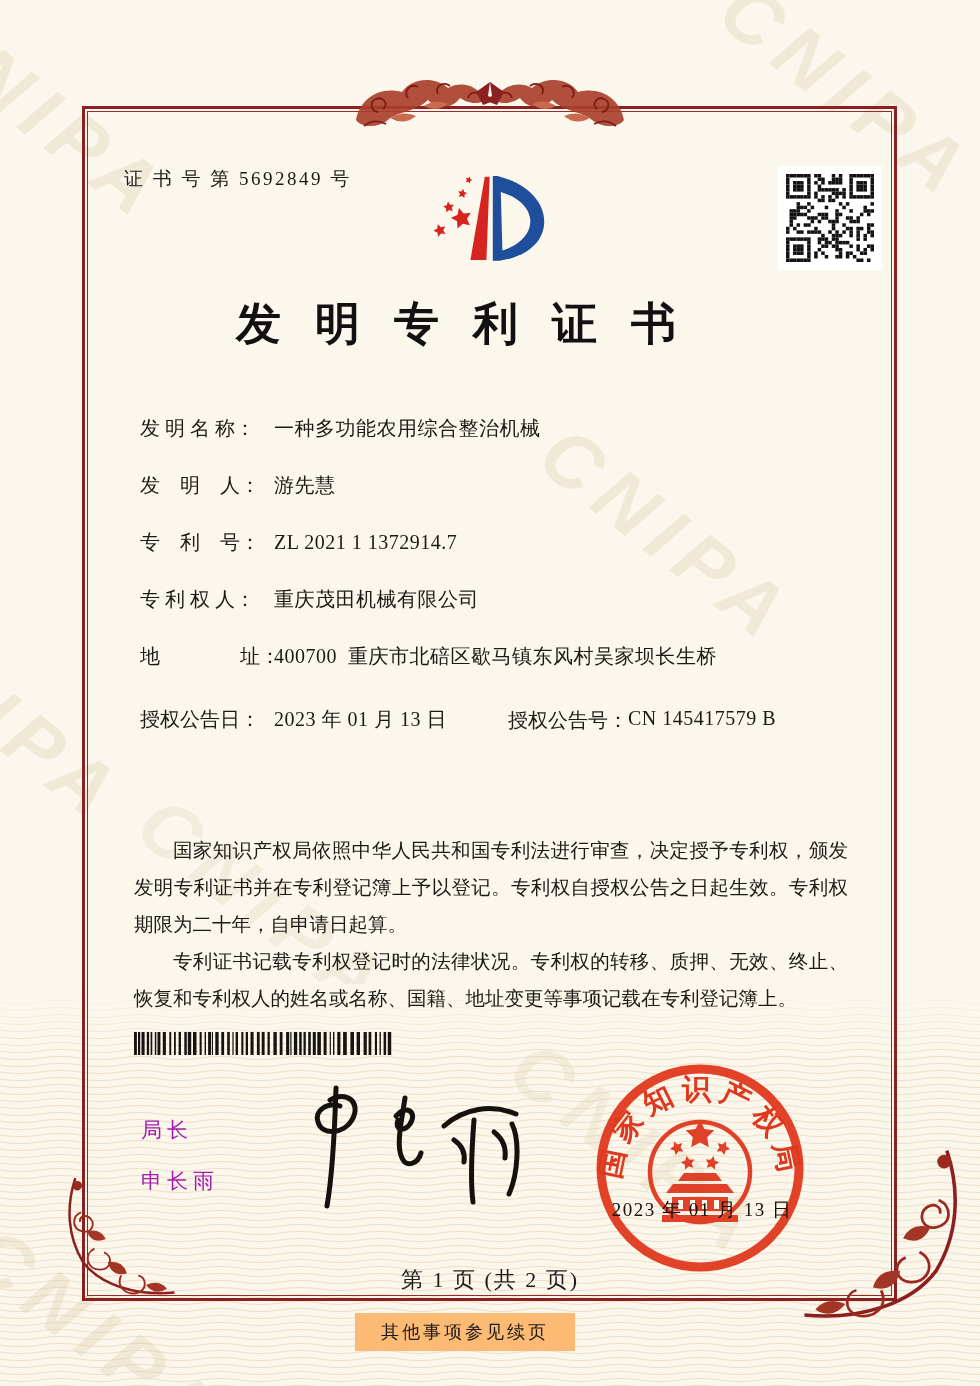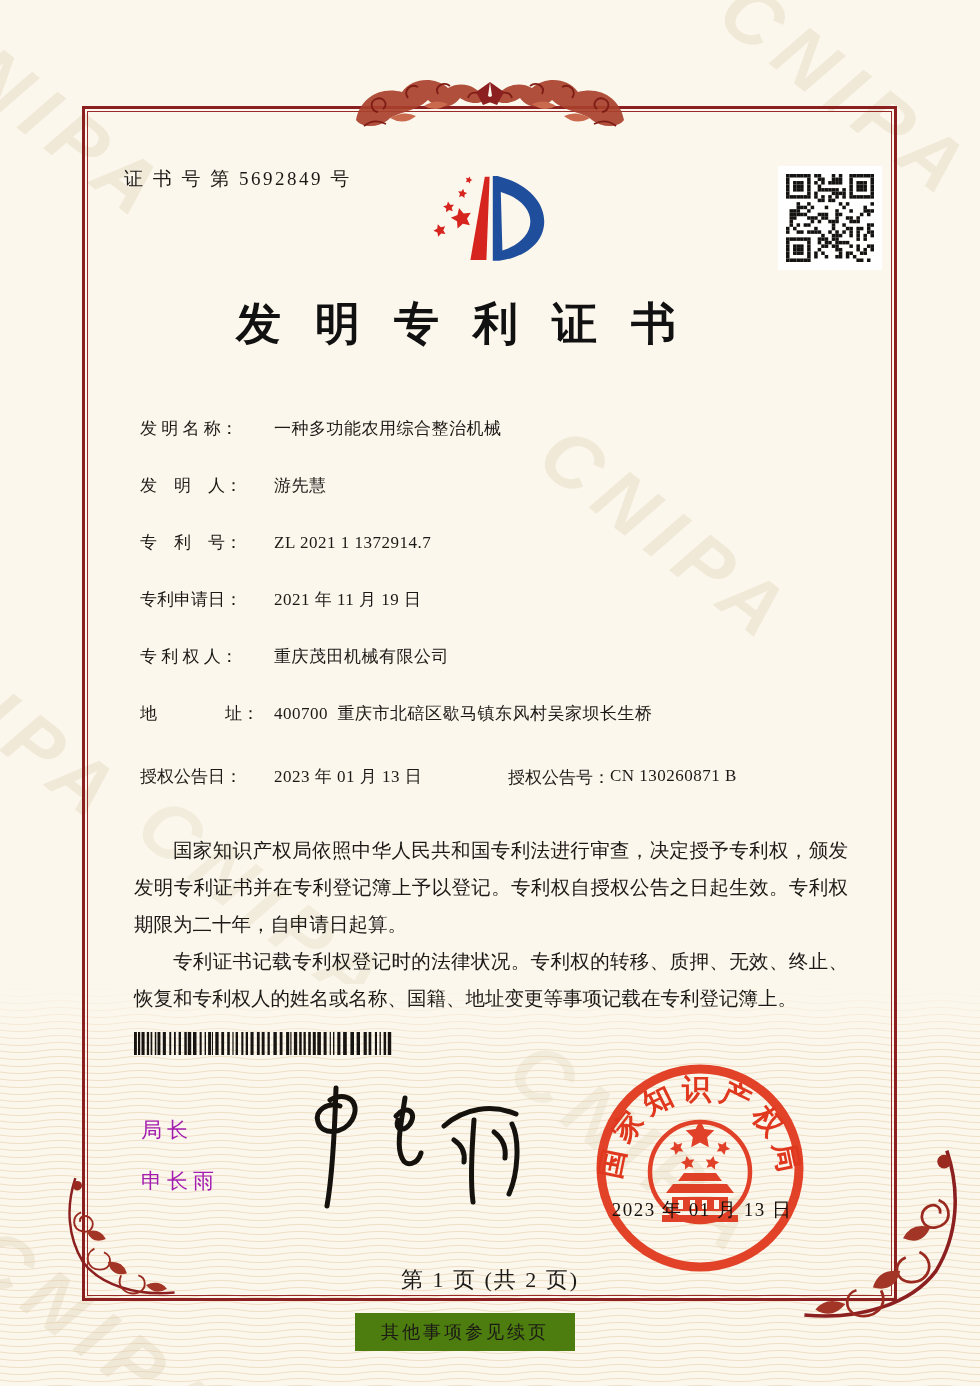--- a/index.html
+++ b/index.html
@@ -14,21 +14,21 @@
   .frame::after{content:"";position:absolute;inset:2px;border:1px solid #9a2a2a;}
   
   .orn{position:absolute;}
   
   .certno{position:absolute;left:124px;top:166px;font-size:19px;letter-spacing:2.5px;}
   .logo{position:absolute;left:416px;top:156px;}
   .qrbox{position:absolute;left:778px;top:166px;width:88px;height:88px;background:#ffffff;padding:8px;}
   .title{position:absolute;left:0;right:0;top:294px;text-align:center;font-size:45px;font-weight:bold;
          letter-spacing:34px;transform:translateX(-17px);color:#111;}
   
-  .fields{position:absolute;left:140px;top:400px;width:724px;font-size:17px;}
+  .fields{position:absolute;left:140px;top:400px;width:724px;font-size:20px;}
   .frow{height:57px;display:flex;align-items:center;}
   .flabel{display:inline-block;width:134px;white-space:pre;flex:none;}
   .fvalue{white-space:pre;letter-spacing:0.5px;}
   .grant{margin-top:6px;position:relative;font-family:Liberation Serif, serif;}
   .g2{position:absolute;left:368px;top:50%;transform:translateY(-50%);display:flex;white-space:pre;}
   
   .paras{position:absolute;left:134px;top:804px;width:714px;margin-top:28px;}
   .paras p{margin:0;font-size:19.5px;line-height:37px;text-align:justify;text-indent:2em;}
   
   .waves{position:absolute;left:0;top:984px;width:980px;height:402px;}
@@ -36,21 +36,21 @@
             background:linear-gradient(#fcf7ec,rgba(252,247,236,0));}
   .barcode{position:absolute;left:134px;top:1032px;}
   .signer{position:absolute;left:141px;top:1116px;font-family:"Liberation Sans","DejaVu Sans",sans-serif;
           font-size:21px;letter-spacing:5px;color:#a21caf;}
   .signer .t{margin-bottom:23px;}
   .sig{position:absolute;left:278px;top:1078px;}
   .seal{position:absolute;left:592px;top:1060px;}
   .sealdate{position:absolute;left:596px;top:1197px;width:212px;text-align:center;font-size:19px;
             letter-spacing:1.5px;color:#14110e;z-index:6;}
   .pgno{position:absolute;left:82px;width:816px;top:1265px;text-align:center;font-size:22px;letter-spacing:2px;}
-  .note{position:absolute;left:465px;top:1313px;transform:translateX(-50%);background:#4d7c0f;
+  .note{position:absolute;left:465px;top:1313px;transform:translateX(-50%);background:#fdba74;
         padding:7px 26px;font-size:18px;letter-spacing:3px;white-space:nowrap;}
 </style>
 </head>
 <body>
 
 <div class="page">
 
   <div class="wm" style="left:758px;top:-36px;">CNIPA</div>
   <div class="wm" style="left:-48px;top:-14px;">CNIPA</div>
   <div class="wm" style="left:578px;top:408px;">CNIPA</div>
@@ -472,37 +472,33 @@
     </div>
     <div class="frow">
       <span class="flabel">发　明　人：</span>
       <span class="fvalue">游先慧</span>
     </div>
     <div class="frow">
       <span class="flabel">专　利　号：</span>
       <span class="fvalue">ZL 2021 1 1372914.7</span>
     </div>
     <div class="frow">
-      <span class="flabel">专利申请日：</span>
-      <span class="fvalue">2021 年 11 月 19 日</span>
-    </div>
-    <div class="frow">
       <span class="flabel">专 利 权 人：</span>
       <span class="fvalue">重庆茂田机械有限公司</span>
     </div>
     <div class="frow">
       <span class="flabel">地　　　　址：</span>
       <span class="fvalue">400700  重庆市北碚区歇马镇东风村吴家坝长生桥</span>
     </div>
     <div class="frow grant">
       <span class="flabel">授权公告日：</span>
       <span class="fvalue">2023 年 01 月 13 日</span>
       <span class="g2">
         <span class="flabel" style="width:auto;">授权公告号：</span>
-        <span class="fvalue">CN 130260871 B</span>
+        <span class="fvalue">CN 145417579 B</span>
       </span>
     </div>
   </div>
 
   <div class="paras">
     <p>国家知识产权局依照中华人民共和国专利法进行审查，决定授予专利权，颁发发明专利证书并在专利登记簿上予以登记。专利权自授权公告之日起生效。专利权期限为二十年，自申请日起算。</p>
     <p>专利证书记载专利权登记时的法律状况。专利权的转移、质押、无效、终止、恢复和专利权人的姓名或名称、国籍、地址变更等事项记载在专利登记簿上。</p>
   </div>
 
   <div class="barcode" id="barcode"><svg width="258" height="23">

